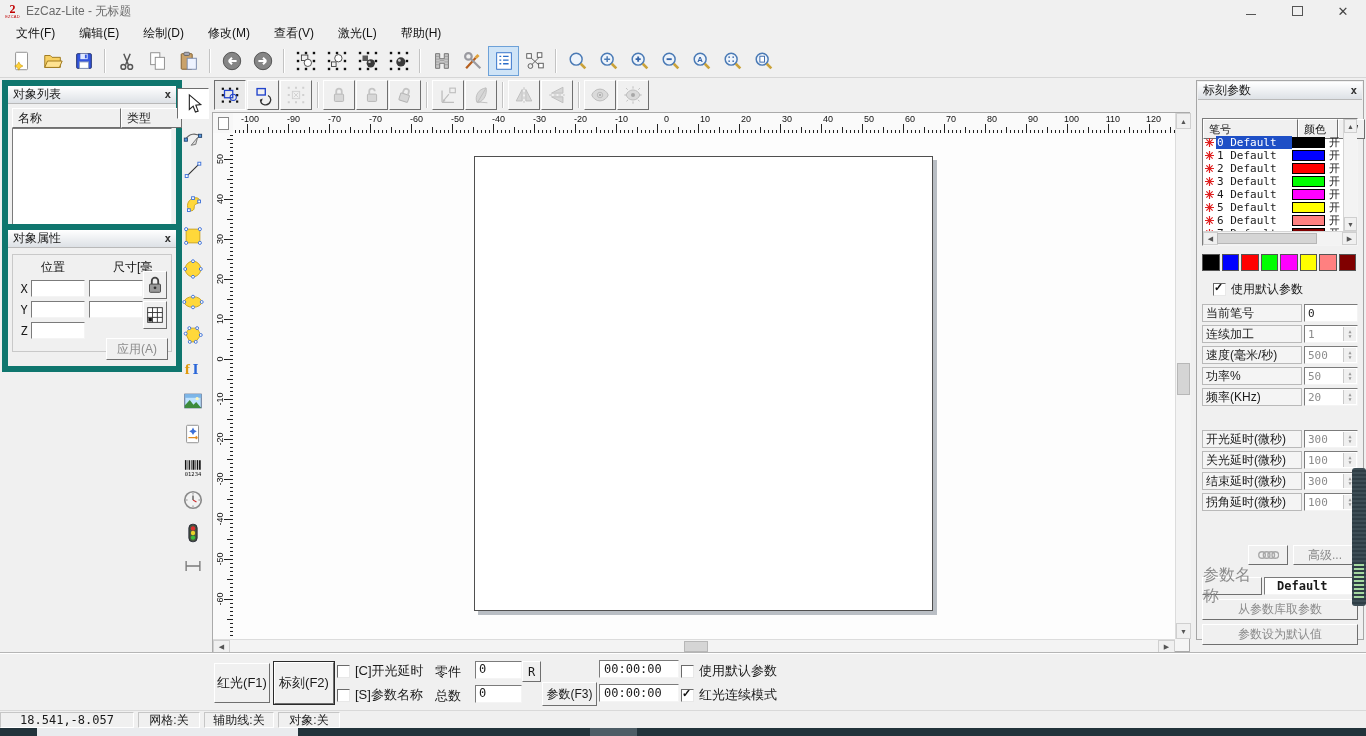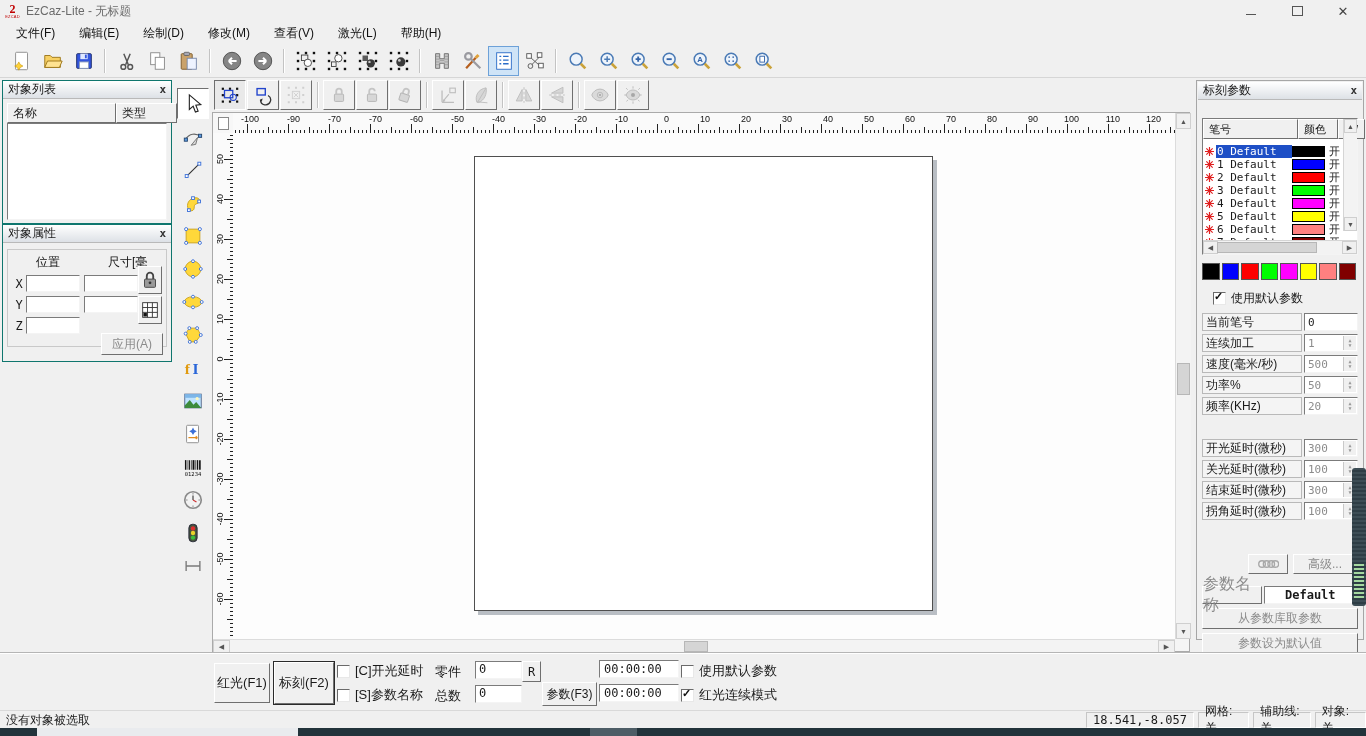--- a/index.html
+++ b/index.html
@@ -32,21 +32,21 @@
   .tb-btn.pressed{background:#cfe4f7;border:1px solid #6da1d8}
   .tb-btn.pressed2{background:#e9e9e9;border:1px solid;border-color:#6f6f6f #ffffff #ffffff #6f6f6f}
   .tb-btn.disabled svg{filter:grayscale(1) opacity(.5)}
   .tb-sep{width:1px;height:24px;background:#c3c3c3;border-right:1px solid #fff;margin:0 5px}
   .toolbar2{position:absolute;left:214px;top:80px;height:30px;display:flex;align-items:center}
   .toolbar2 .tb-btn{width:30px;height:28px;margin-right:1px;background:#f0f0f0;
      border:1px solid;border-color:#ffffff #6f6f6f #6f6f6f #ffffff}
   .toolbar2 .tb-btn.pressed2{background:#e9e9e9;border-color:#6f6f6f #ffffff #ffffff #6f6f6f}
   .toolbar2 .tb-sep{height:26px;margin:0 4px}
   
-  .dockpanel{position:absolute;background:#f0f0f0;border:1px solid #0f766e}
+  .dockpanel{position:absolute;background:#f0f0f0;border:6px solid #0f766e}
   .ptitle{height:17px;display:flex;align-items:center;justify-content:space-between;
           padding:0 5px;background:linear-gradient(#ffffff,#dde1e6);border-bottom:1px solid #b9b9b9;font-size:12px}
   .pclose{font-weight:bold;font-size:11px;color:#333;font-family:"DejaVu Sans Mono",monospace}
   .objlist-head{display:flex;margin:4px 4px 0 4px}
   .colhdr{height:18px;flex:none;display:flex;align-items:center;padding-left:5px;background:#f0f0f0;
           border:1px solid;border-color:#ffffff #6f6f6f #6f6f6f #ffffff}
   .objlist-body{margin:0 4px 4px 4px;height:95px}
   
   .props-grid{margin:6px 4px 2px 4px;border:1px solid #c9c9c9;padding:4px 4px 8px 4px;position:relative;height:84px}
   .props-headrow{display:flex;font-size:12px;color:#111}
@@ -75,21 +75,21 @@
   .sb-btn{position:absolute;background:#f0f0f0;border:1px solid #cfcfcf;display:flex;align-items:center;justify-content:center;
           font-size:7px;color:#555}
   .sb-thumb{position:absolute;background:#d5d5d5;border:1px solid #b7b7b7}
   
   .drawbar{position:absolute;left:176px;top:88px;width:34px;display:flex;flex-direction:column;align-items:center}
   .drawbar .tb-btn{width:30px;height:29px;margin-bottom:2px}
   .drawbar .tb-btn.pressed2{background:#fff;border:1px solid;border-color:#6f6f6f #ffffff #ffffff #6f6f6f}
   
   .rightpanel{position:absolute;left:1196px;top:80px;width:168px;height:560px;background:#f0f0f0;border:1px solid #a6a6a6;box-sizing:border-box}
   .pen-table{margin:18px 5px 0 5px;border:1px solid;border-color:#7b7b7b #f4f4f4 #f4f4f4 #7b7b7b;background:#fff;position:relative}
-  .pen-head{display:flex;height:26px}
+  .pen-head{display:flex;height:17px}
   .pen-head .colhdr{font-size:11px}
   .pen-rows{height:95px;overflow:hidden;background:#fff}
   .pen-row{display:flex;align-items:center;height:13px;font-size:11px}
   .pstar{width:13px;display:flex;justify-content:center}
   .pname{width:75px;font-family:"DejaVu Sans Mono",monospace;font-size:11px;white-space:nowrap;padding-left:1px}
   .pen-row.sel .pname{background:#1e4fc6;color:#fff}
   .pcolor{width:31px;height:9px;border:1px solid #000;margin-right:4px}
   .pon{font-size:11px}
   .pen-vsb{position:absolute;right:0;top:0;width:13px;height:112px;background:#f3f3f3;border-left:1px solid #d5d5d5}
   .pen-hsb{position:relative;height:13px;background:#f3f3f3;border-top:1px solid #d5d5d5}
@@ -107,21 +107,21 @@
           font-family:"DejaVu Sans Mono",monospace;font-size:11px;padding-left:3px}
   .pfield.dis .pval{color:#8b8b8b}
   .spin{position:absolute;right:1px;top:1px;bottom:1px;width:12px;background:#f0f0f0;border-left:1px solid #c9c9c9;
         display:flex;flex-direction:column;align-items:center;justify-content:center;color:#9a9a9a}
   .spin i{font-style:normal;font-size:5px;line-height:5px}
   .adv-row{display:flex;justify-content:flex-end;margin:34px 6px 0 0}
   .loops-btn{width:38px;height:18px;margin-right:5px}
   .adv-btn{width:62px;height:18px;font-size:12px}
   .pname-row{display:flex;margin:12px 5px 0 5px;height:18px}
   .pname-lbl{width:58px;font-size:16px}
-  .pname-val{flex:1;margin-left:2px;display:flex;align-items:center;padding-left:20px;
+  .pname-val{flex:1;margin-left:2px;display:flex;align-items:center;padding-left:12px;
              font-family:"DejaVu Sans Mono",monospace;font-weight:bold;font-size:12px}
   .wide-btn{margin:4px 5px 0 5px;height:19px;font-size:12px}
   
   .bottombar{position:absolute;left:0;top:652px;width:1366px;height:58px;background:#f0f0f0;
              border-top:1px solid #b5b5b5;box-shadow:inset 0 1px 0 #ffffff}
   .bb-abs{position:absolute}
   .bigbtn{font-size:13px}
   .default-btn{outline:1px solid #2a2a2a}
   .bb-label{font-size:13px}
   .timefield{width:74px;height:16px;display:flex;align-items:center;padding-left:4px;
@@ -1357,21 +1357,20 @@
     <div class="cb"></div>
     <span class="cb-label bb-label">使用默认参数</span>
   </div>
   <div class="bb-abs cb-row" style="left:681px;top:33px;margin:0">
     <div class="cb checked"></div>
     <span class="cb-label bb-label">红光连续模式</span>
   </div>
 </div>
 
 <div class="statusbar">
-  <div class="sb-cell sb-msg">没有对象被选取</div>
   <div class="sb-cell mono" style="width:120px;justify-content:center">18.541,-8.057</div>
   <div class="sb-cell" style="width:48px;justify-content:center">网格:关</div>
   <div class="sb-cell" style="width:56px;justify-content:center">辅助线:关</div>
   <div class="sb-cell" style="width:48px;justify-content:center;margin-right:0">对象:关</div>
 </div>
 
 <div class="taskbar">
   <div class="tb-seg1"></div>
   <div class="tb-seg2"></div>
 </div>

